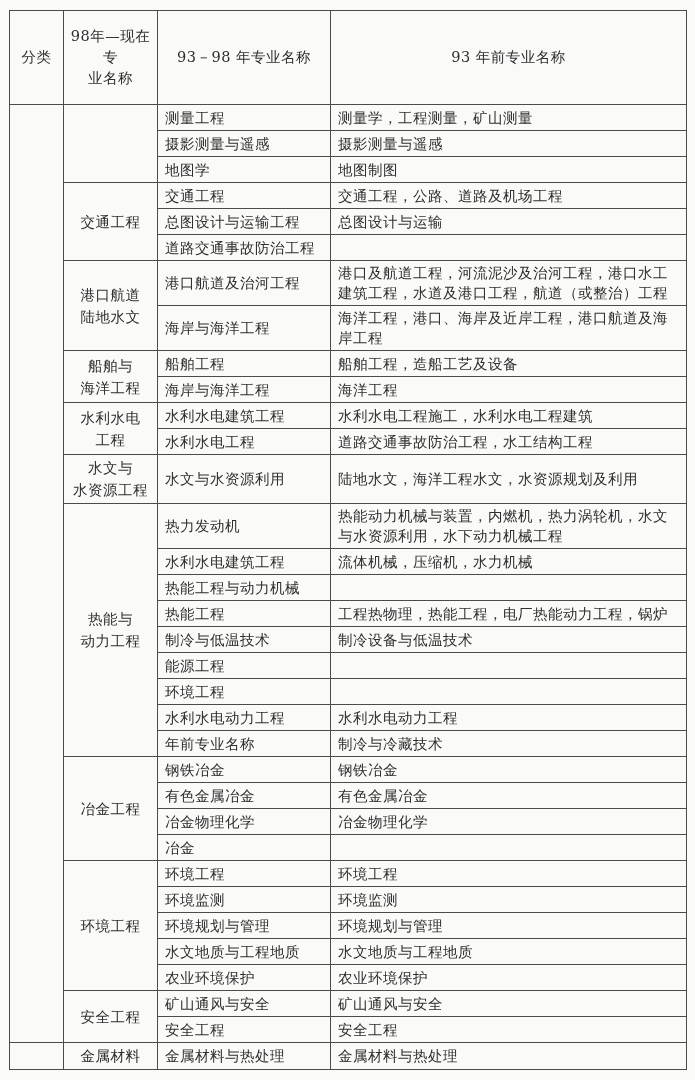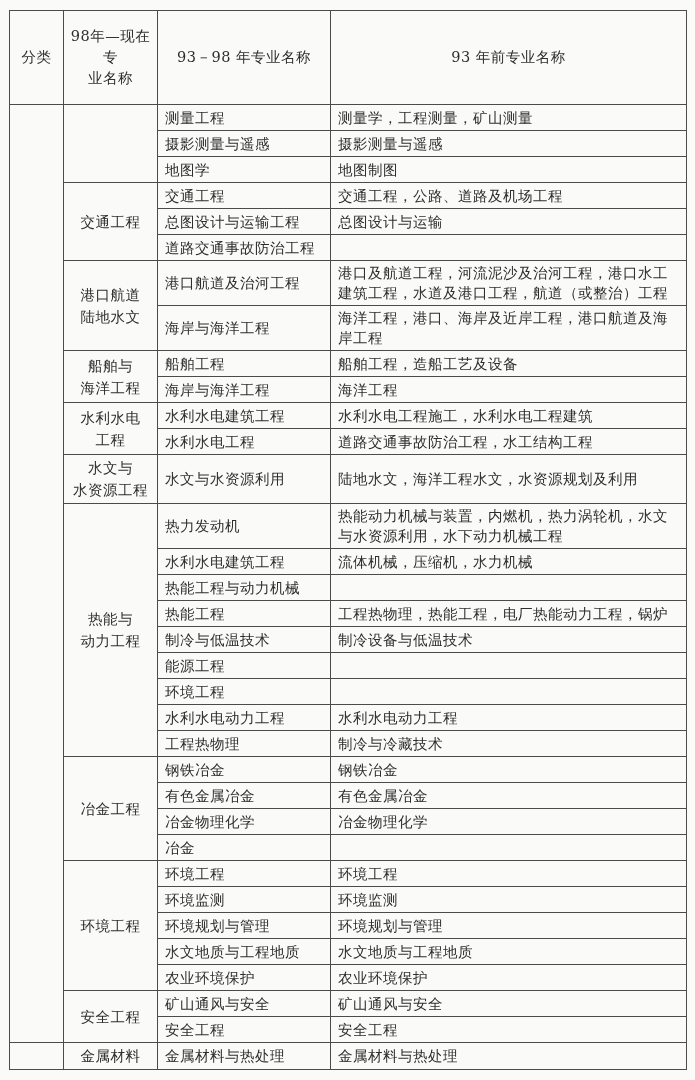--- a/index.html
+++ b/index.html
@@ -175,21 +175,21 @@
         </tr>
         <tr>
           <td class="mid-cell">环境工程</td>
           <td class="old-cell"></td>
         </tr>
         <tr>
           <td class="mid-cell">水利水电动力工程</td>
           <td class="old-cell">水利水电动力工程</td>
         </tr>
         <tr>
-          <td class="mid-cell">工程热物理</td>
+          <td class="mid-cell">年前专业名称</td>
           <td class="old-cell">制冷与冷藏技术</td>
         </tr>
         <tr>
           <td class="cat-cell" rowspan="4">冶金工程</td>
           <td class="mid-cell">钢铁冶金</td>
           <td class="old-cell">钢铁冶金</td>
         </tr>
         <tr>
           <td class="mid-cell">有色金属冶金</td>
           <td class="old-cell">有色金属冶金</td>

